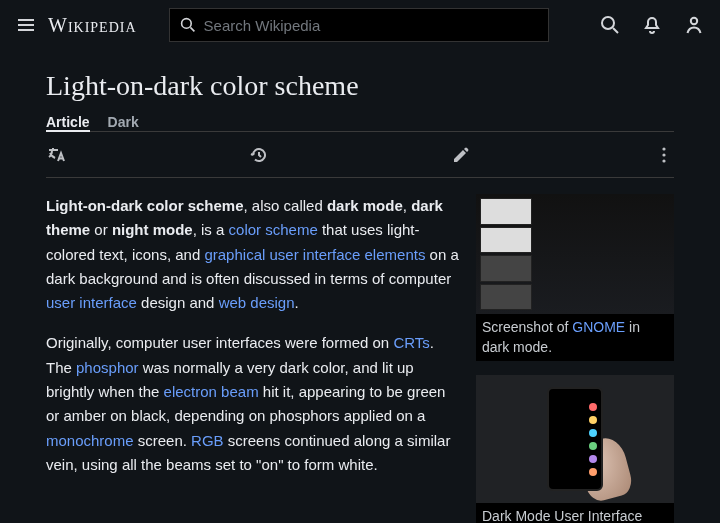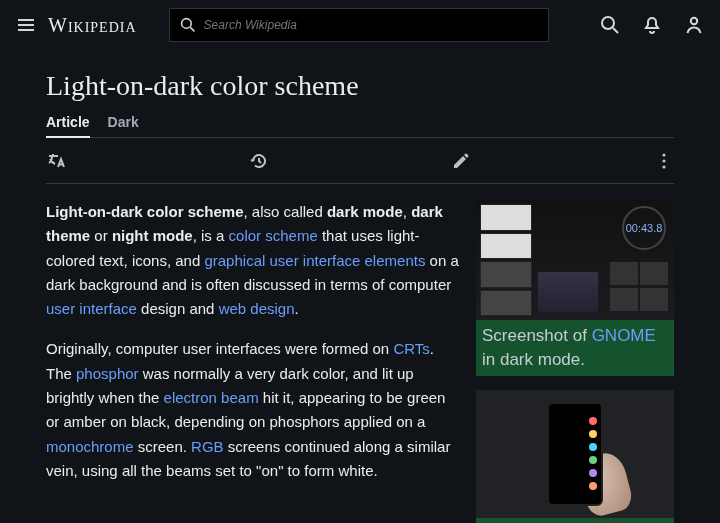--- a/index.html
+++ b/index.html
@@ -38,22 +38,21 @@
     height: 34px;
     padding: 0 10px;
     gap: 8px;
   }
   .search-box input {
     flex: 1;
     background: transparent;
     border: none;
     outline: none;
     color: #ec4899;
-    font-size: 12px;
-    font-style: italic;
+    font-size: 15px;
   }
   .search-box input::placeholder { color: #72777d; }
   .header-icons { display: flex; gap: 22px; margin-left: auto; align-items: center; }
   .icon-btn { width: 20px; height: 20px; cursor: pointer; opacity: 0.9; }
 
   
   .page {
     padding: 20px 46px 0 46px;
   }
   .page-title {
@@ -65,21 +64,20 @@
   }
   .tabs {
     display: flex;
     gap: 18px;
     border-bottom: 1px solid #3a3a3a;
   }
   .tab {
     font-size: 14px;
     font-weight: 600;
     color: #a2a9b1;
-    padding-bottom: 6px;
     cursor: pointer;
   }
   .tab.active {
     color: #eaecf0;
     border-bottom: 2px solid #eaecf0;
     margin-bottom: -1px;
   }
   .toolbar {
     display: flex;
     align-items: center;
@@ -106,23 +104,23 @@
 
   .sidebar-figs { width: 198px; flex-shrink: 0; }
   .fig { margin-bottom: 14px; }
   .fig-img {
     width: 198px;
     background: #202122;
     position: relative;
     overflow: hidden;
   }
   .fig-cap {
-    background: #14532d;
+    background: #000000;
     color: #c8ccd1;
-    font-size: 17px;
+    font-size: 14px;
     line-height: 1.4;
     padding: 4px 6px;
   }
   
   .gnome { height: 120px; background: linear-gradient(#111, #1a1c20); display: flex; }
   .gnome-left { width: 60px; display:flex; flex-direction:column; gap:2px; padding:4px; }
   .gnome-thumb { flex:1; background:#444; border:1px solid #222; }
   .gnome-white { background:#ddd; }
   .gnome-main { flex:1; position:relative; }
   .gnome-clock { position:absolute; top:6px; right:8px; font-size:11px; color:#8ab4f8; border:2px solid #444; border-radius:50%; width:44px; height:44px; display:flex; align-items:center; justify-content:center; }
@@ -226,30 +224,20 @@
     </div>
 
     <div class="sidebar-figs">
       <div class="fig">
         <div class="fig-img gnome">
           <div class="gnome-left">
             <div class="gnome-thumb gnome-white"></div>
             <div class="gnome-thumb gnome-white"></div>
             <div class="gnome-thumb"></div>
             <div class="gnome-thumb"></div>
-          </div>
-          <div class="gnome-main">
-            <div class="gnome-clock">00:43.8</div>
-            <div class="gnome-city"></div>
-            <div class="gnome-panels">
-                <div></div>
-                <div></div>
-                <div></div>
-                <div></div>
-              </div>
           </div>
         </div>
         <div class="fig-cap">
           <span>Screenshot of </span><span class="link">GNOME</span><span> in dark mode.</span>
         </div>
       </div>
 
       <div class="fig">
         <div class="fig-img phone-wrap">
           <div class="hand"></div>

